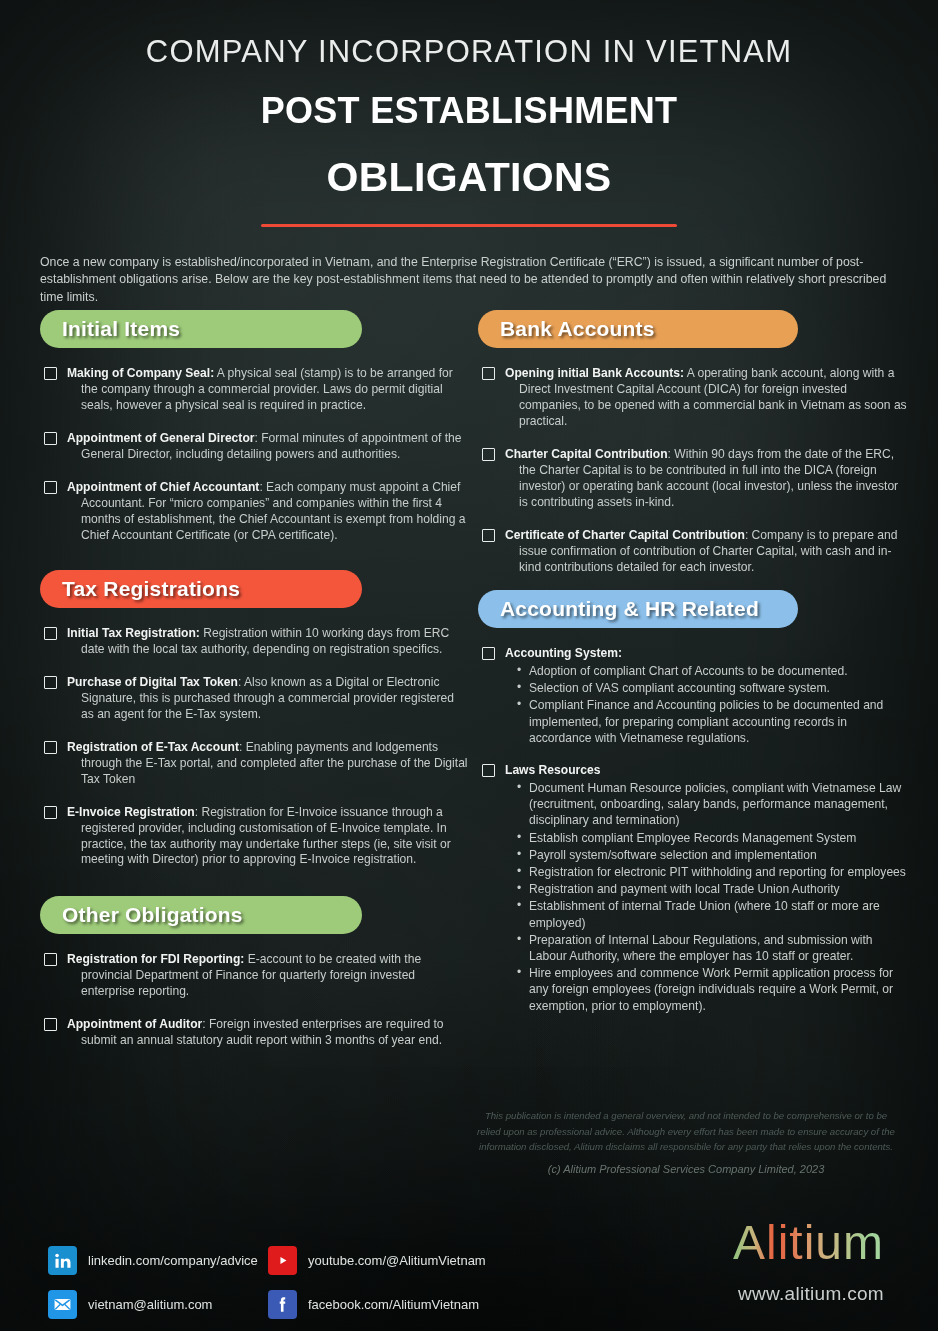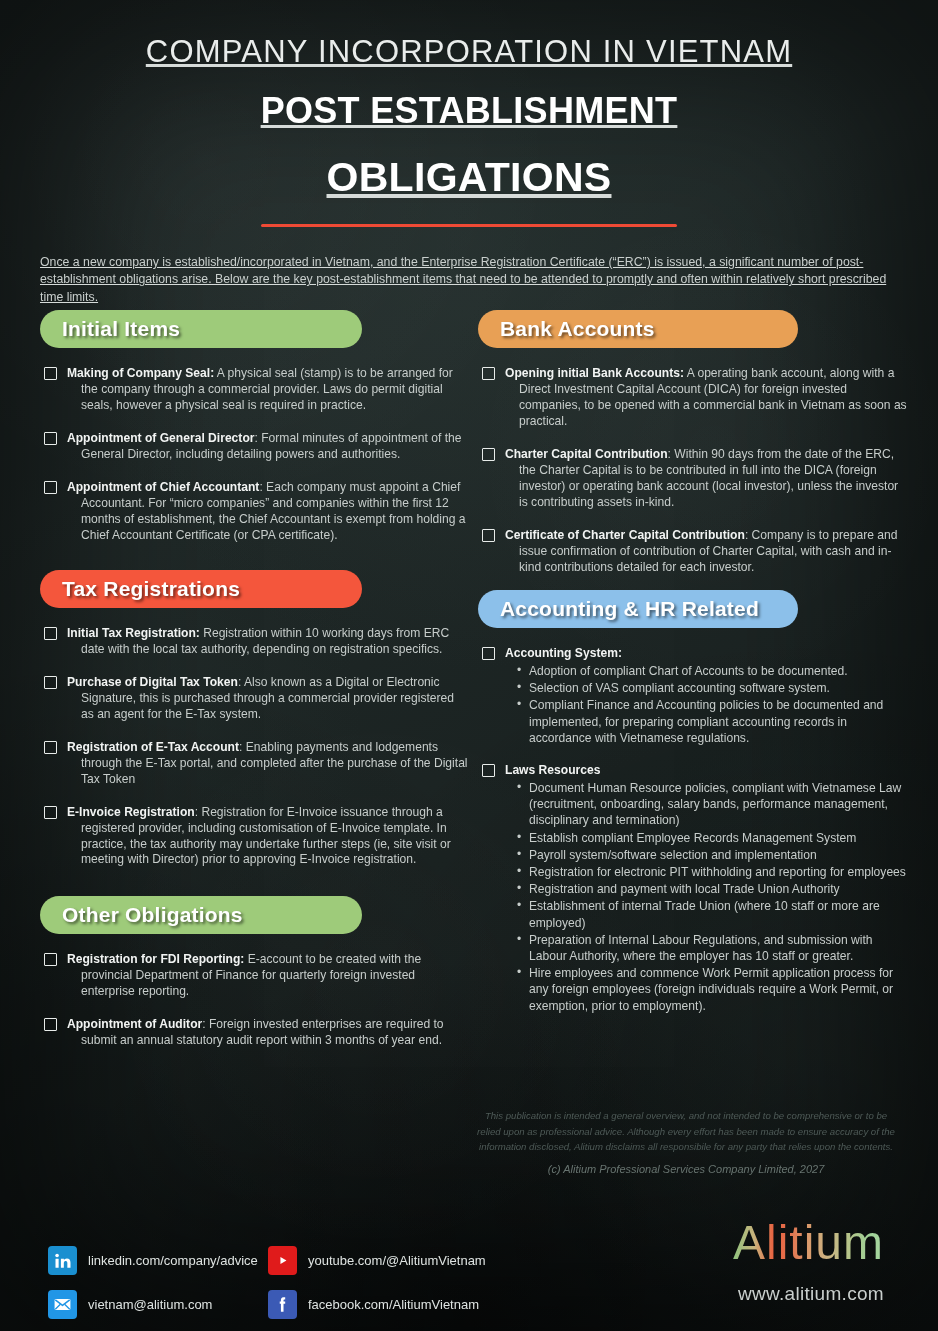--- a/index.html
+++ b/index.html
@@ -13,21 +13,20 @@
     height: 1331px;
     overflow: hidden;
     background:
       radial-gradient(ellipse 60% 45% at 50% 18%, rgba(44,56,54,0.55) 0%, rgba(26,34,33,0) 72%),
       radial-gradient(ellipse 38% 30% at 12% 55%, rgba(38,48,46,0.40) 0%, rgba(22,29,28,0) 70%),
       radial-gradient(ellipse 45% 32% at 88% 78%, rgba(40,50,48,0.35) 0%, rgba(22,29,28,0) 72%),
       radial-gradient(ellipse 70% 40% at 50% 100%, rgba(10,13,13,0.85) 0%, rgba(24,31,30,0) 70%),
       linear-gradient(155deg, #1b2322 0%, #202928 30%, #1a2221 60%, #161d1c 100%);
     font-family: "Liberation Sans", sans-serif;
     color: #d6dbd9;
-    text-decoration: underline;
     -webkit-font-smoothing: antialiased;
   }
   
   #page::before {
     content: "";
     position: absolute; inset: 0;
     background:
       radial-gradient(circle at 22% 12%, rgba(255,255,255,0.030) 0%, rgba(255,255,255,0) 26%),
       radial-gradient(circle at 76% 34%, rgba(255,255,255,0.022) 0%, rgba(255,255,255,0) 22%),
       radial-gradient(circle at 40% 74%, rgba(255,255,255,0.018) 0%, rgba(255,255,255,0) 25%),
@@ -257,21 +256,21 @@
             <p class="hang"><span class="lead">Making of Company Seal:</span><span> A physical seal (stamp) is to be arranged for the company through a commercial provider. Laws do permit digitial seals, however a physical seal is required in practice.</span></p>
           </div>
 
           <div class="item">
             <span class="checkbox"></span>
             <p class="hang"><span class="lead">Appointment of General Director</span><span>: Formal minutes of appointment of the General Director, including detailing powers and authorities.</span></p>
           </div>
 
           <div class="item">
             <span class="checkbox"></span>
-            <p class="hang"><span class="lead">Appointment of Chief Accountant</span><span>: Each company must appoint a Chief Accountant. For “micro companies” and companies within the first 12 months of establishment, the Chief Accountant is exempt from holding a Chief Accountant Certificate (or CPA certificate).</span></p>
+            <p class="hang"><span class="lead">Appointment of Chief Accountant</span><span>: Each company must appoint a Chief Accountant. For “micro companies” and companies within the first 4 months of establishment, the Chief Accountant is exempt from holding a Chief Accountant Certificate (or CPA certificate).</span></p>
           </div>
 
         </div>
       </div>
 
       <div class="blk" style="top:260px;">
         <div class="pill pill-red">Tax Registrations</div>
         <div class="items">
 
           <div class="item">
@@ -370,21 +369,21 @@
           </div>
 
         </div>
       </div>
 
     </div>
 
   </div>
 
   <div class="disclaimer">This publication is intended a general overview, and not intended to be comprehensive or to be relied upon as professional advice. Although every effort has been made to ensure accuracy of the information disclosed, Alitium disclaims all responsibile for any party that relies upon the contents.</div>
-  <div class="copyright">(c) Alitium Professional Services Company Limited, 2027</div>
+  <div class="copyright">(c) Alitium Professional Services Company Limited, 2023</div>
 
   <div class="footer">
 
     <div class="social" style="left:48px; top:10px;">
       <span class="sicon s-li">
         <svg width="18" height="18" viewBox="0 0 24 24" fill="#ffffff">
               <rect x="2" y="9" width="4.2" height="12" rx="0.4"></rect>
               <circle cx="4.1" cy="4.6" r="2.4"></circle>
               <path d="M9.2 9h4v1.8c.6-1.1 2-2.2 4-2.2 3.2 0 4.8 2 4.8 5.6V21h-4.2v-6c0-1.8-.7-2.9-2.2-2.9-1.3 0-2.1.9-2.4 1.8-.1.3-.1.8-.1 1.2V21H9.2z"></path>
             </svg>

